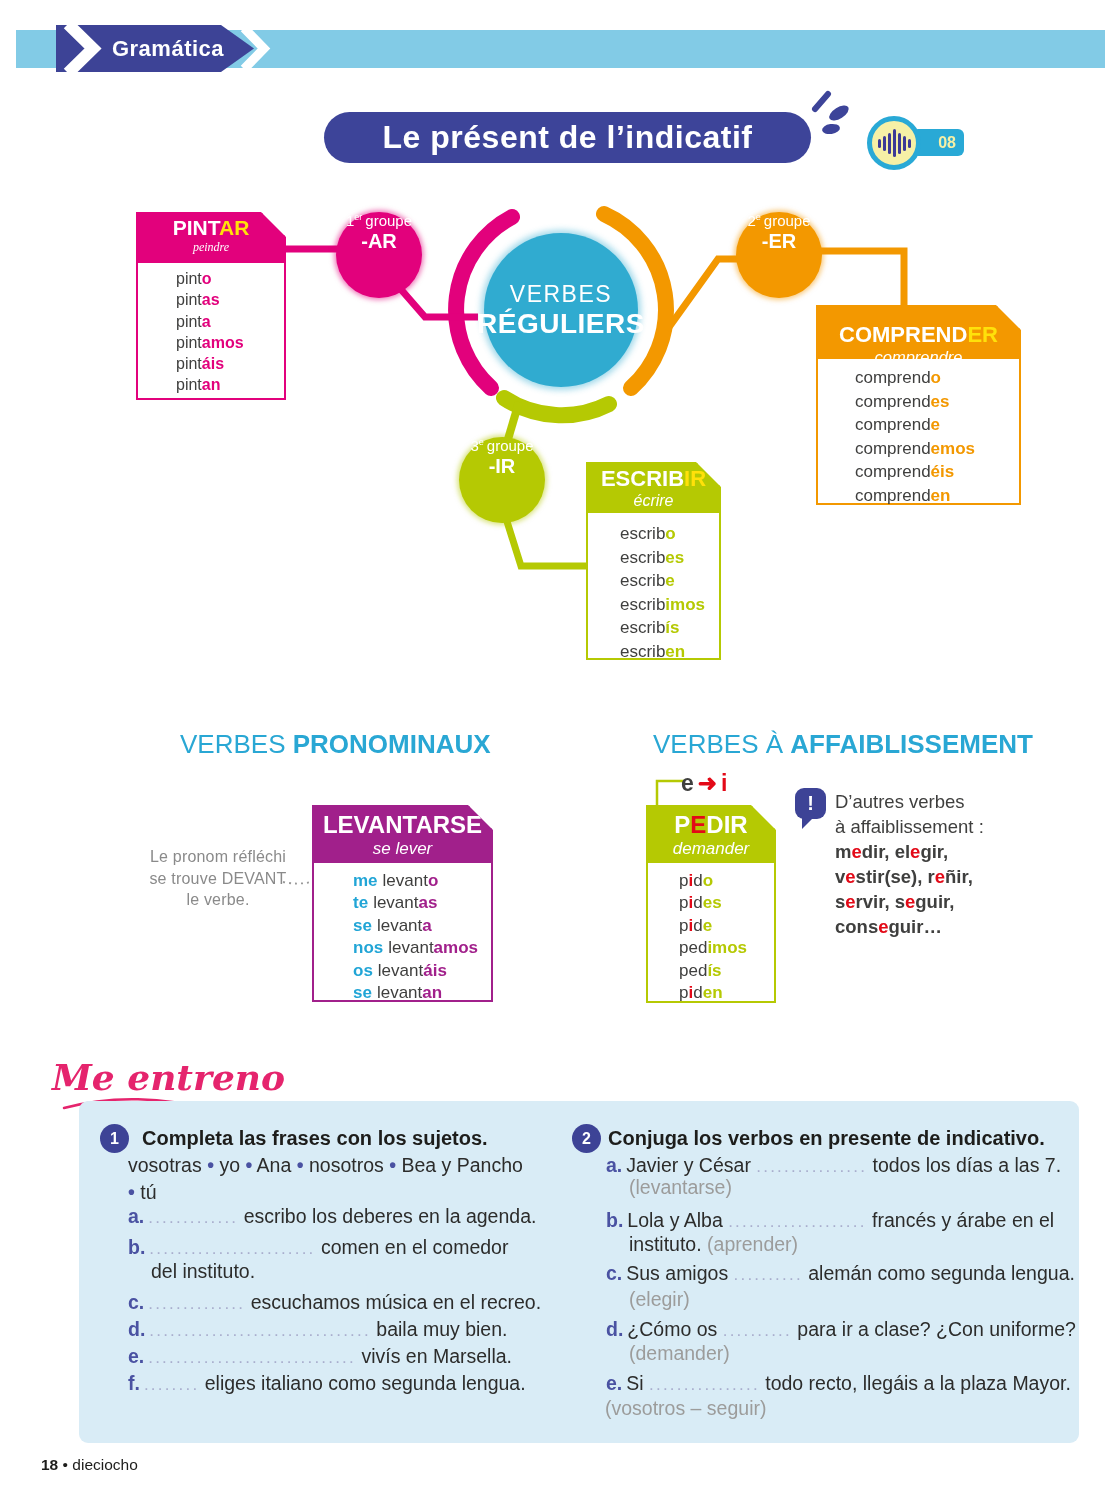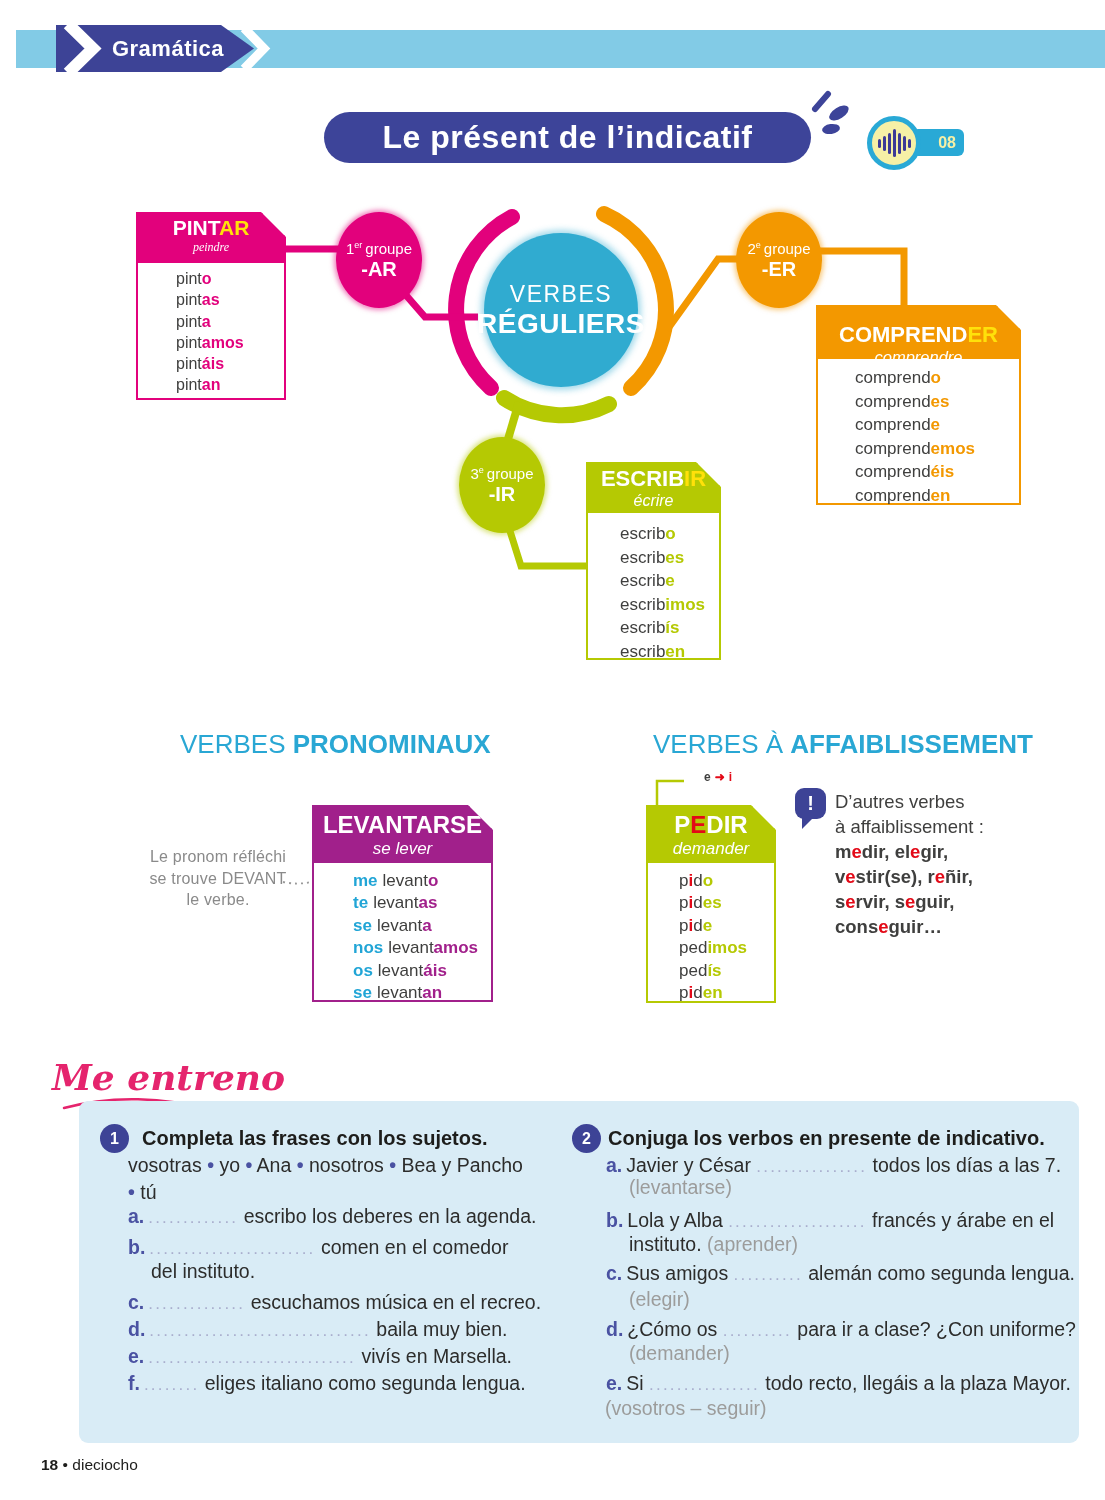--- a/index.html
+++ b/index.html
@@ -25,22 +25,22 @@
     background:#f6f0a6; border:5px solid #29a9d6; display:flex; align-items:center;
     justify-content:center; gap:2px; }
   .audio-circle i { display:block; width:3px; background:#3d3a96; border-radius:2px; }
 
   
   .hub { left:468px; top:233px; width:154px; height:154px; border-radius:50%;
     background:#30abd0; box-shadow:0 0 6px 3px rgba(48,171,208,.45); color:#fff;
     display:flex; flex-direction:column; align-items:center; justify-content:center; }
   .hub .h1 { font-size:23px; letter-spacing:1.5px; }
   .hub .h2 { font-size:28px; font-weight:800; letter-spacing:.5px; }
-  .gcircle { width:86px; height:96px; border-radius:50%; color:#fff; text-align:center;
-    display:flex; flex-direction:column; align-items:center; justify-content:center; }
+  .gcircle { width:86px; height:86px; border-radius:50%; color:#fff; text-align:center;
+    display:flex; flex-direction:column; align-items:center; }
   .gcircle .gtop { font-size:15px; }
   .gcircle .gtop sup { font-size:9px; }
   .gcircle .gtop .gw { margin-left:3px; }
   .gcircle .gend { font-size:20px; font-weight:800; margin-top:1px; }
   .g-ar { left:320px; top:212px; background:#e2017c; box-shadow:0 0 5px 2px rgba(226,1,124,.5); }
   .g-er { left:720px; top:212px; background:#f39800; box-shadow:0 0 5px 2px rgba(243,152,0,.5); }
   .g-ir { left:443px; top:437px; background:#b5c903; box-shadow:0 0 5px 2px rgba(181,201,3,.5); }
 
   
   .vcard { background:#fff; border:2.5px solid var(--c);
@@ -86,21 +86,21 @@
   .card-pedir .vbody { padding:7px 0 0 31px; font-size:17px; }
   .card-pedir .vbody p { line-height:22.4px; }
 
   
   .sec-h { font-size:26px; color:#29a7d4; white-space:nowrap; }
   .sec-h b { font-weight:800; }
   .h-pron { left:164px; top:729px; }
   .h-affa { left:637px; top:729px; }
 
   
-  .rule-ei { left:688px; top:770px; font-size:12px; font-weight:800; color:#3f3f3e; }
+  .rule-ei { left:665px; top:770px; font-size:23px; font-weight:800; color:#3f3f3e; }
   .rule-ei .red { margin-left:4px; }
   .rule-ei .arw { color:#e30917; margin-left:4px; }
 
   
   .handnote { left:123px; top:846px; width:158px; text-align:center; color:#8a8a8a;
     font-size:16px; line-height:21.5px; letter-spacing:.2px; }
 
   
   .alert-bubble { left:779px; top:788px; width:31px; height:31px; background:#3d4396;
     border-radius:9px; color:#fff; font-weight:800; font-size:20px; text-align:center;

